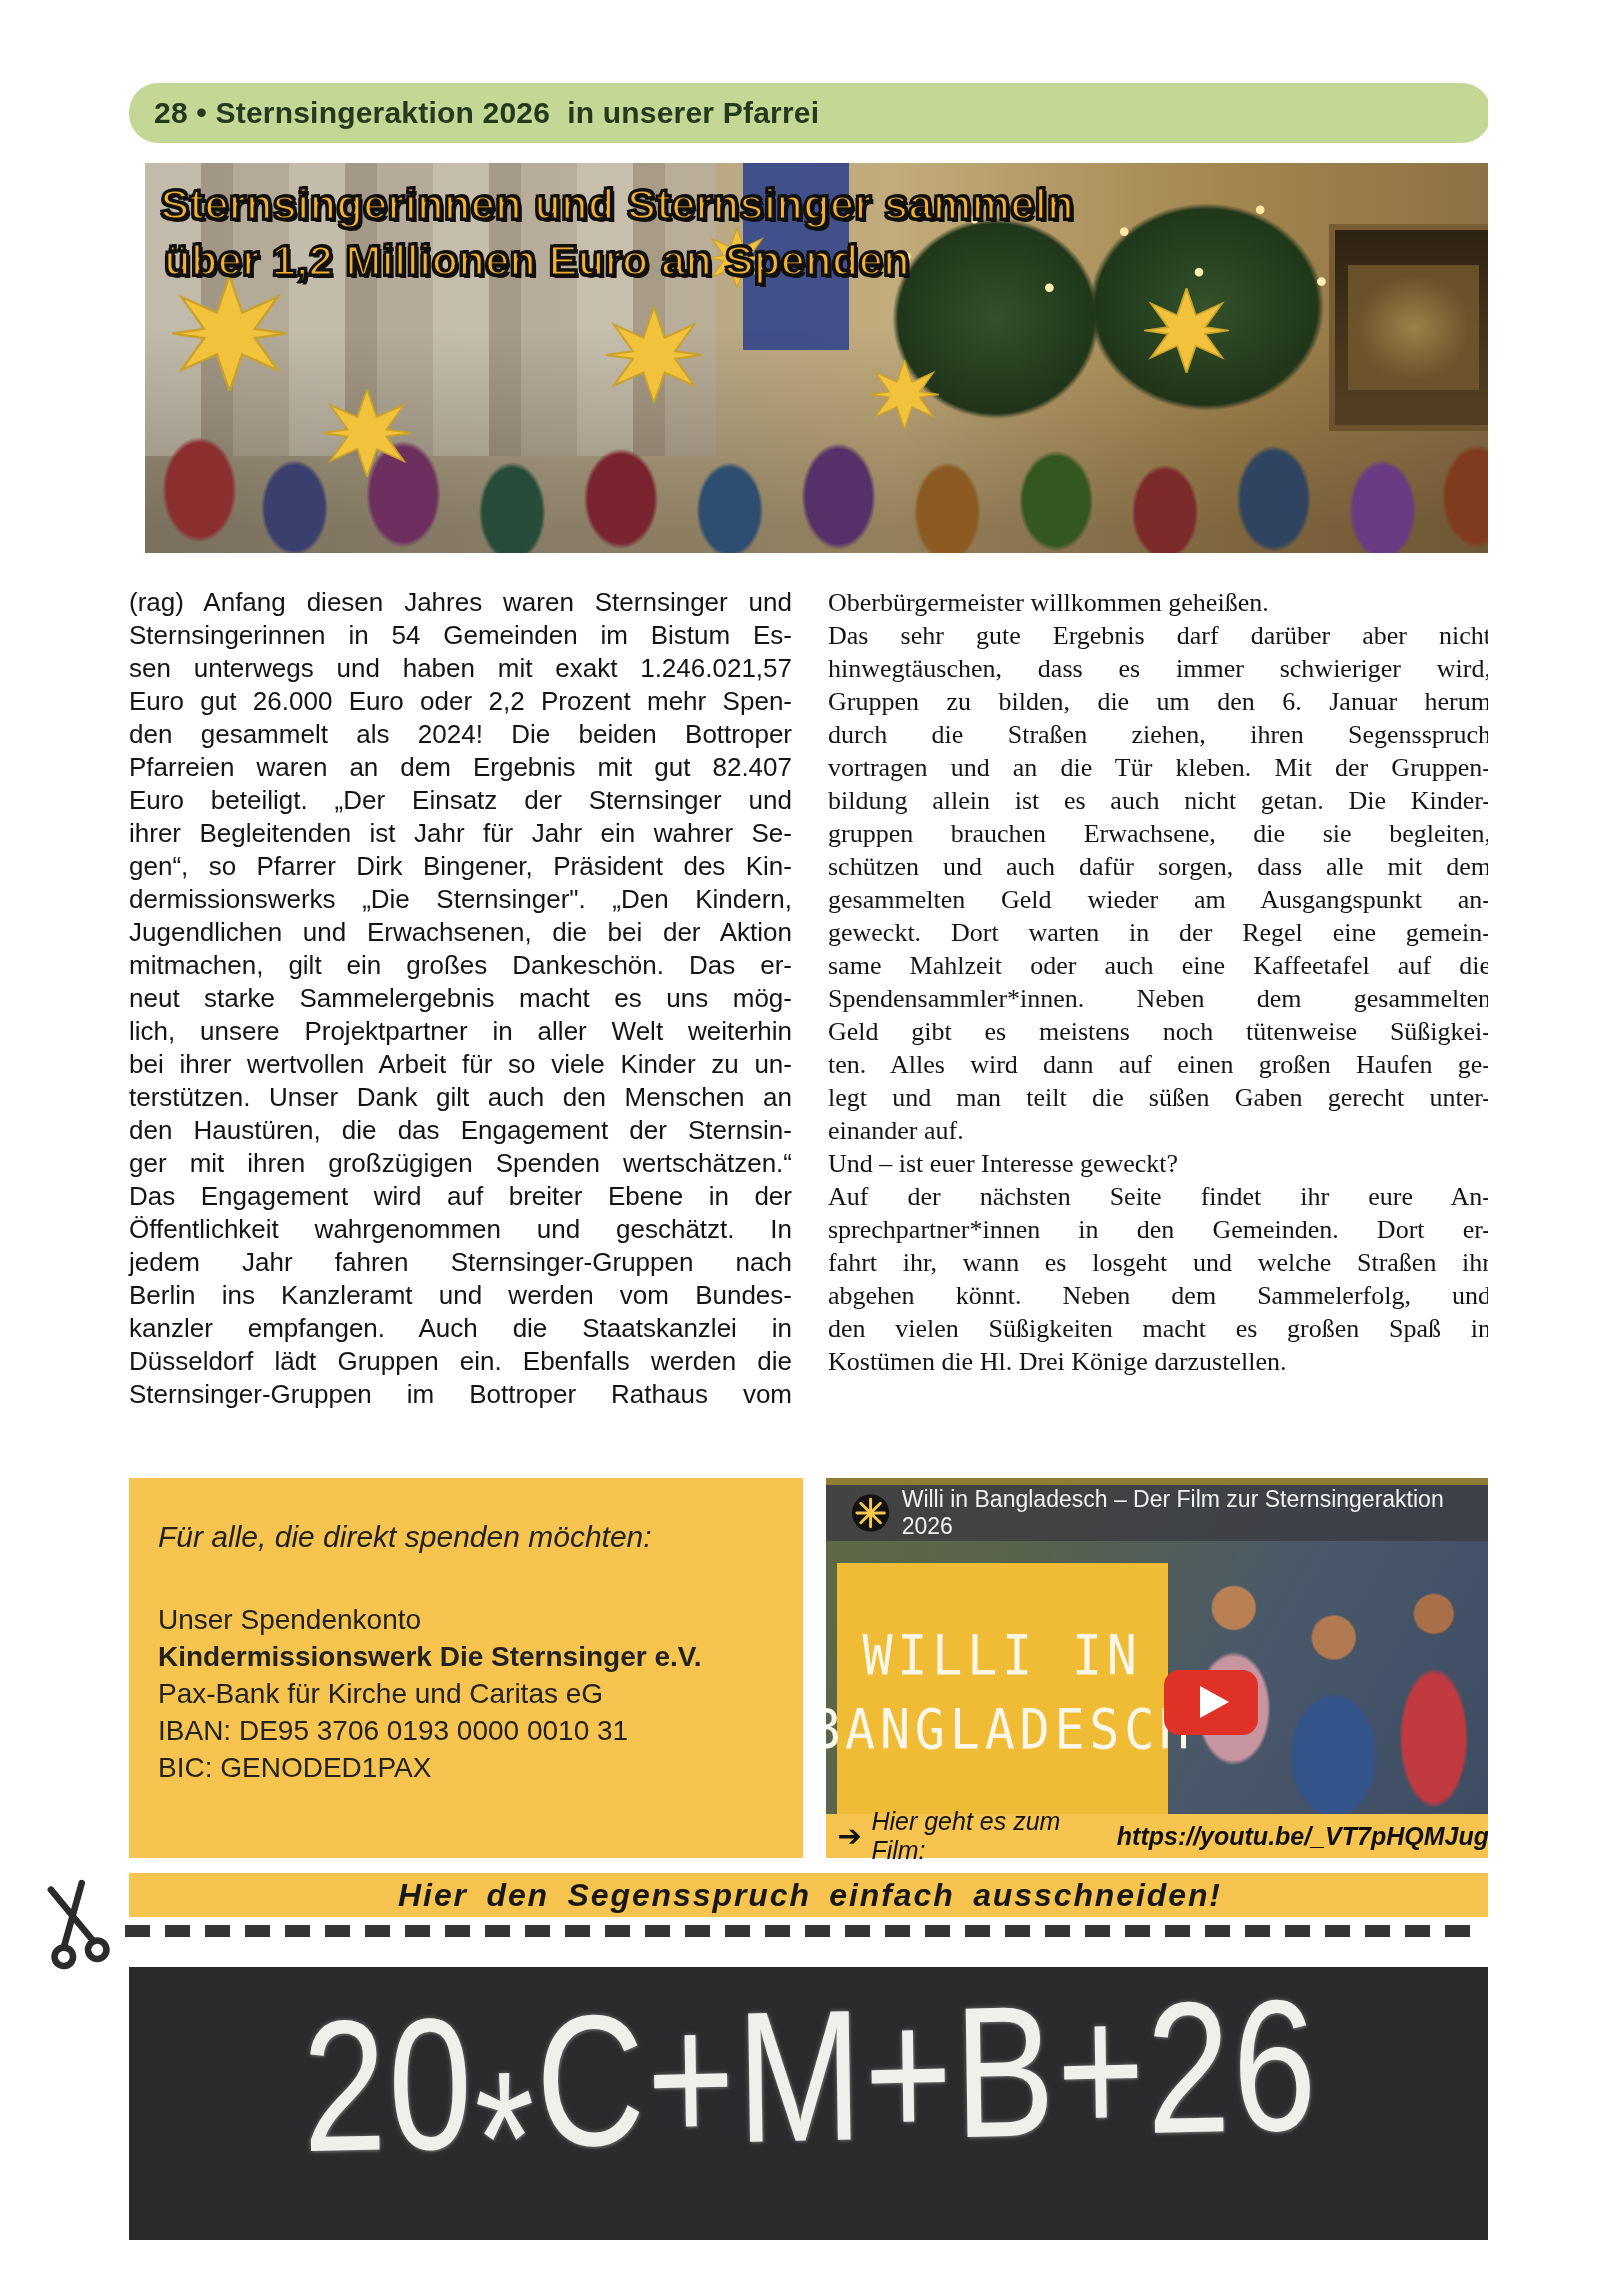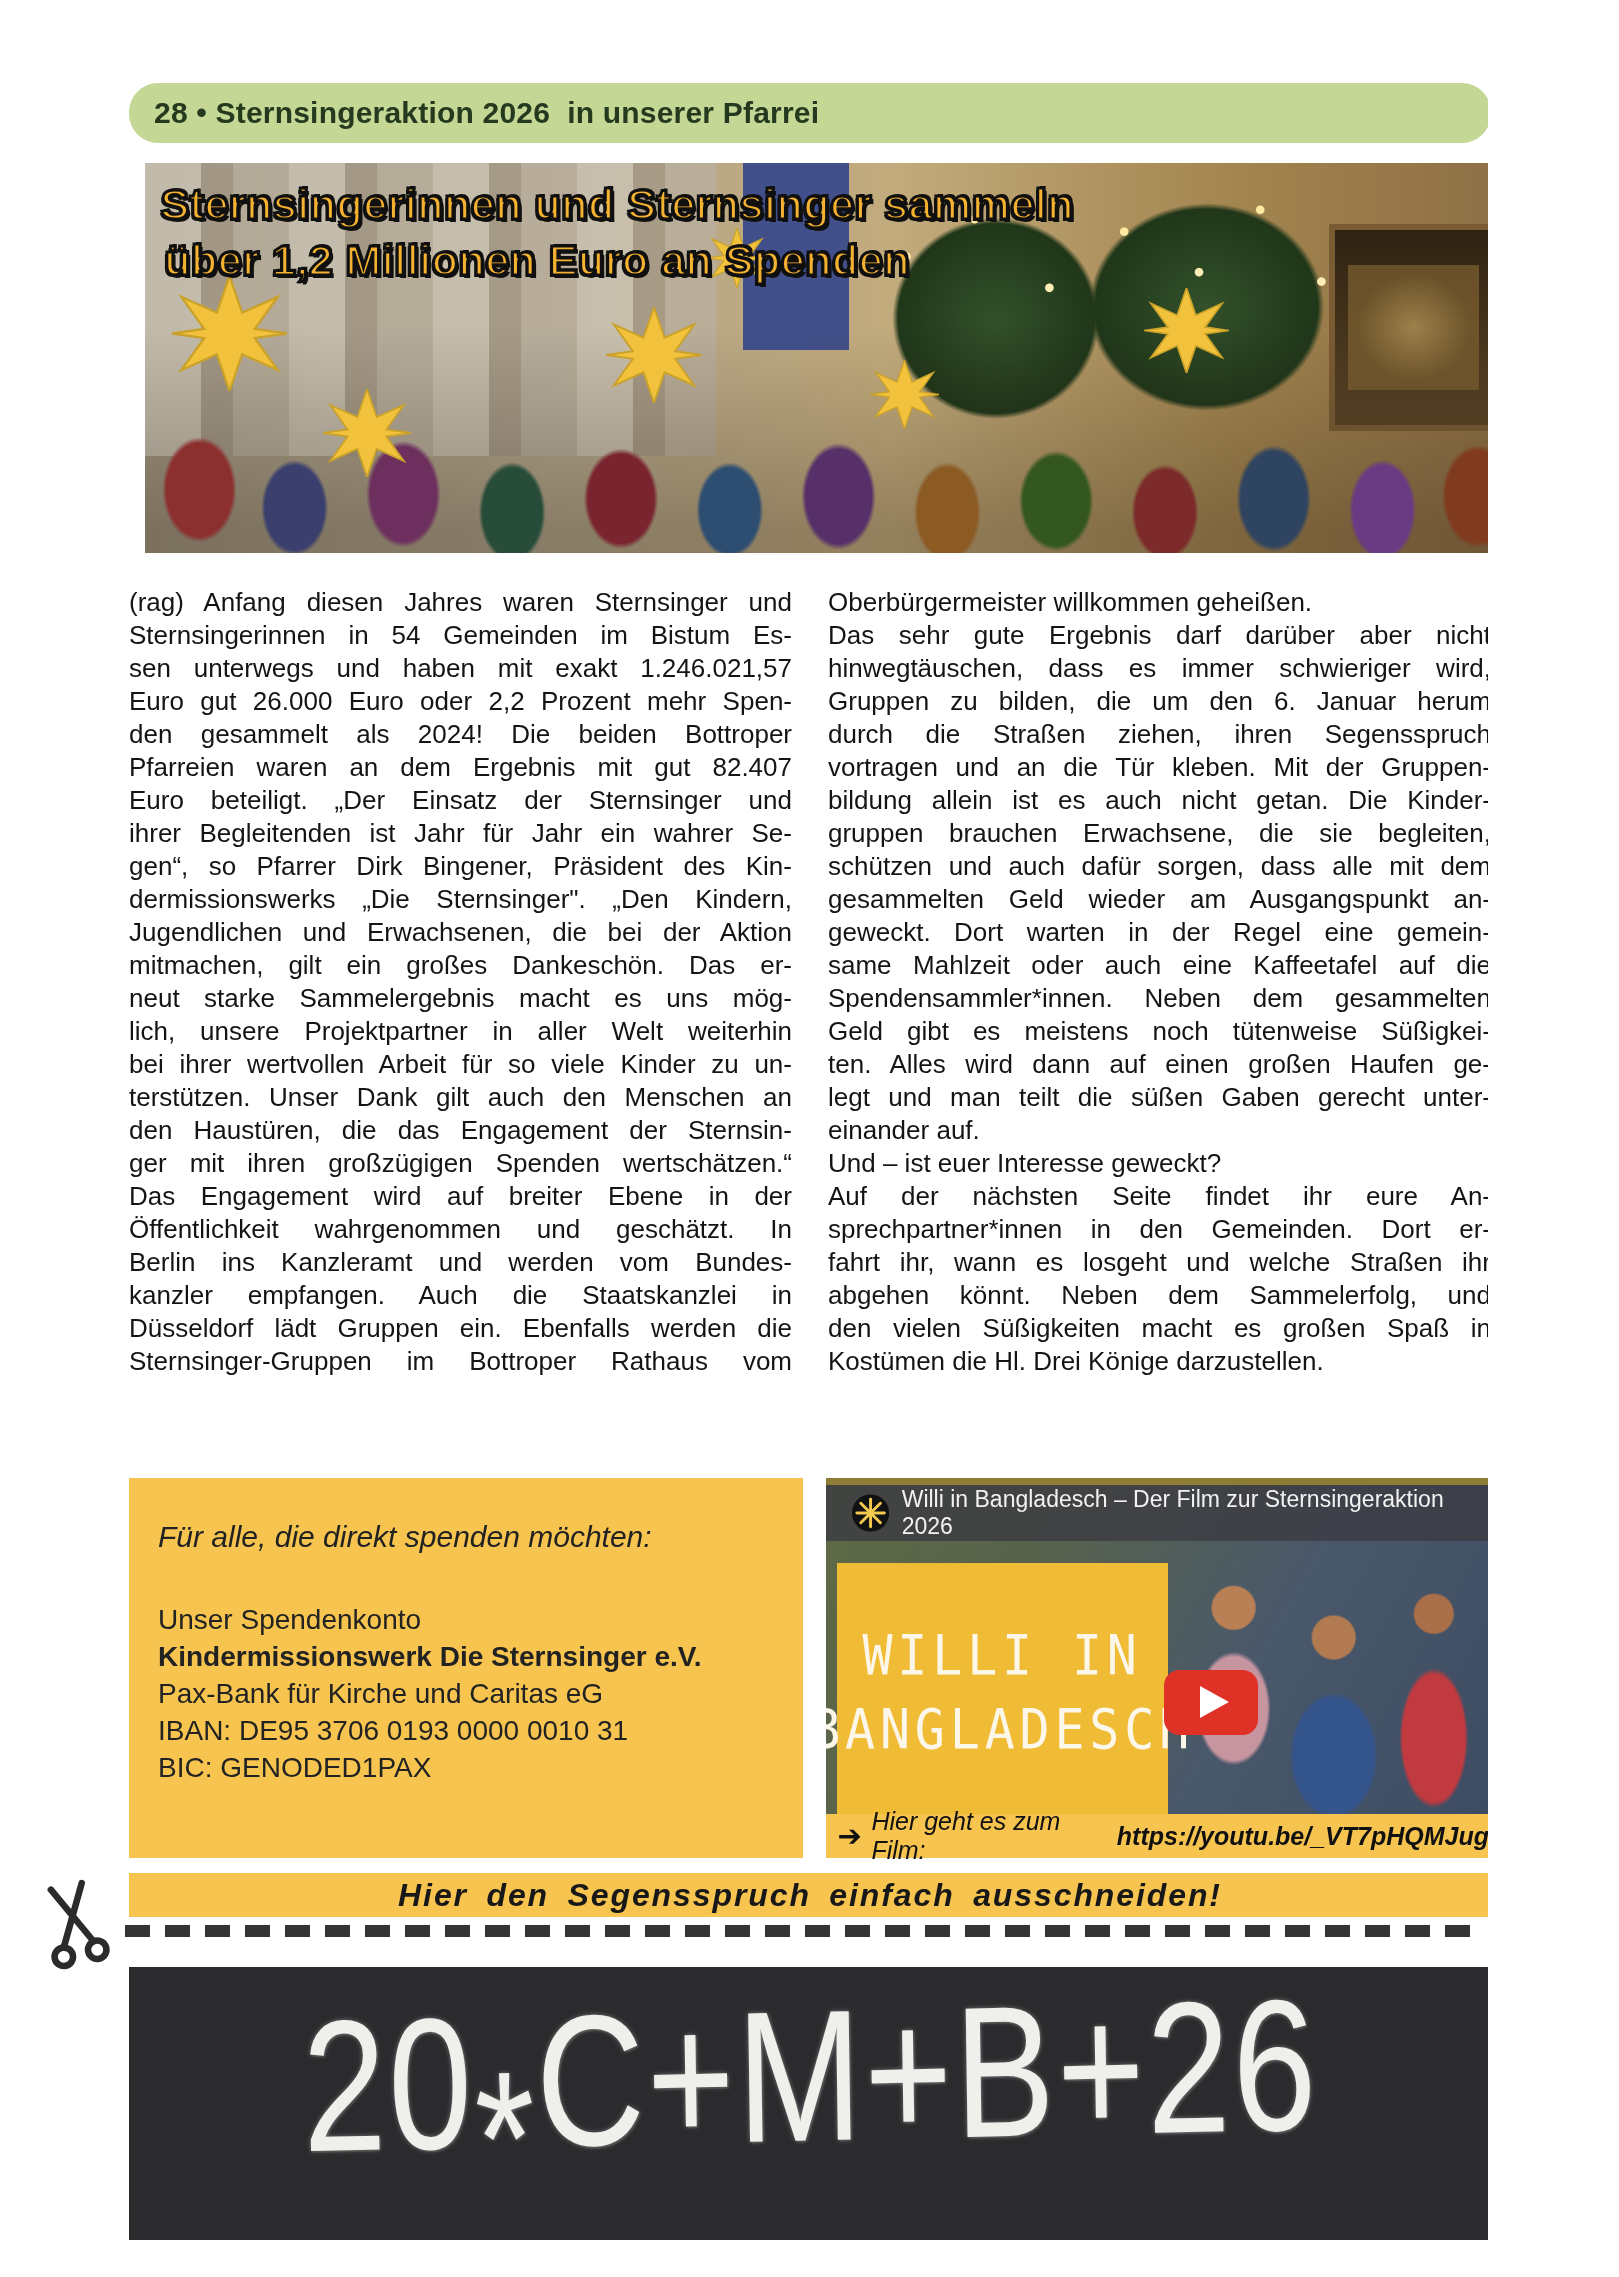--- a/index.html
+++ b/index.html
@@ -53,21 +53,21 @@
   .hero .star{position:absolute;}
   .hero-headline{position:absolute;left:15.4px;top:13.4px;line-height:56px;
     font-size:43px;font-weight:bold;color:#f5b130;letter-spacing:0.5px;
     -webkit-text-stroke:2.9px #101010;text-shadow:2.9px 2.9px 0 #101010,-1.9px 1.9px 0 #101010,1.9px -1.9px 0 #101010;}
   .hero-headline .l2{padding-left:3.8px;}
 
   
   .columns{position:absolute;left:129px;top:586px;width:1362px;}
   .col{position:absolute;top:0;width:663px;font-size:26px;line-height:33px;color:#141414;}
   .col.left{left:0;}
-  .col.right{left:699px;}
+  .col.right{left:699px;font-family:Liberation Serif, serif;}
   .line{text-align:justify;text-align-last:justify;white-space:normal;}
   .para:not(.cont) .line:last-child{text-align-last:left;}
 
   
   .donation{position:absolute;left:129px;top:1478px;width:674px;height:380px;background:#f7c54f;}
   .donation .head{position:absolute;left:29px;top:42px;font-style:italic;font-size:30px;color:#222;}
   .donation .body{position:absolute;left:29px;top:123px;font-size:28px;line-height:37px;color:#222;}
   .donation .org{font-weight:bold;}
 
   
@@ -177,20 +177,21 @@
           <div class="line">Jugendlichen und Erwachsenen, die bei der Aktion</div>
           <div class="line">mitmachen, gilt ein großes Dankeschön. Das er-</div>
           <div class="line">neut starke Sammelergebnis macht es uns mög-</div>
           <div class="line">lich, unsere Projektpartner in aller Welt weiterhin</div>
           <div class="line">bei ihrer wertvollen Arbeit für so viele Kinder zu un-</div>
           <div class="line">terstützen. Unser Dank gilt auch den Menschen an</div>
           <div class="line">den Haustüren, die das Engagement der Sternsin-</div>
           <div class="line">ger mit ihren großzügigen Spenden wertschätzen.“</div>
           <div class="line">Das Engagement wird auf breiter Ebene in der</div>
           <div class="line">Öffentlichkeit wahrgenommen und geschätzt. In</div>
+          <div class="line">jedem Jahr fahren Sternsinger-Gruppen nach</div>
           <div class="line">Berlin ins Kanzleramt und werden vom Bundes-</div>
           <div class="line">kanzler empfangen. Auch die Staatskanzlei in</div>
           <div class="line">Düsseldorf lädt Gruppen ein. Ebenfalls werden die</div>
           <div class="line">Sternsinger-Gruppen im Bottroper Rathaus vom</div>
         </div>
       </div>
     <div class="col right">
         <div class="para">
           <div class="line">Oberbürgermeister willkommen geheißen.</div>
         </div>

